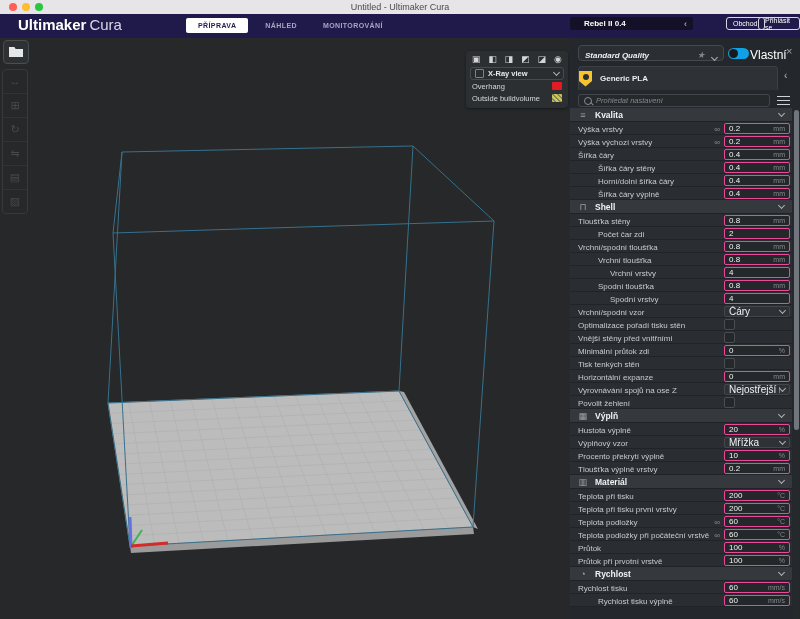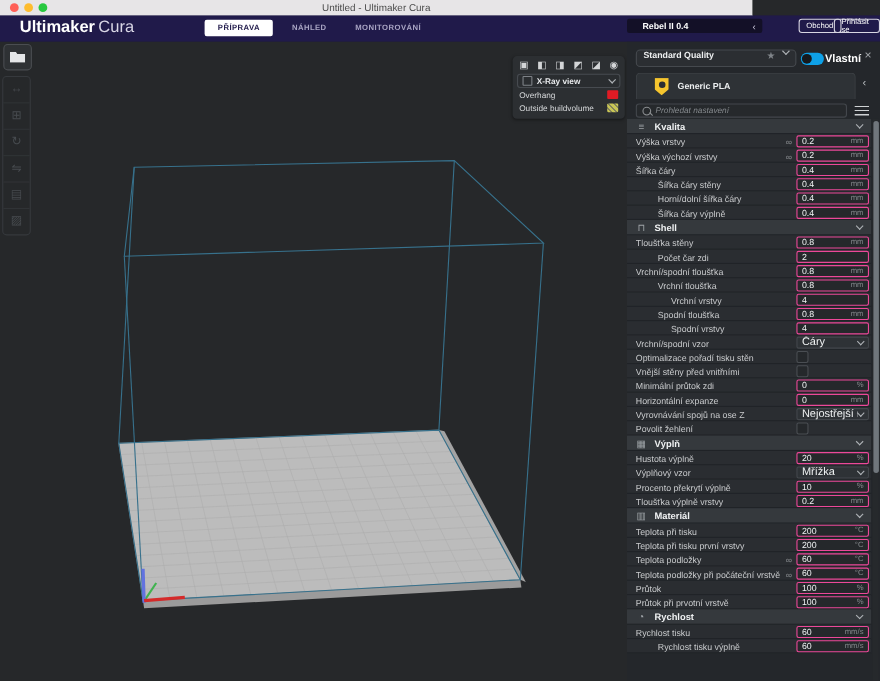--- a/index.html
+++ b/index.html
@@ -1,20 +1,20 @@
 <!DOCTYPE html>
 <html><head>
 <meta charset="utf-8">
 <style>
   html,body{margin:0;padding:0;}
   body{width:800px;height:619px;overflow:hidden;position:relative;
        font-family:"Liberation Sans",sans-serif;background:#26282a;
        -webkit-font-smoothing:antialiased;}
   
-  #titlebar{position:absolute;left:0;top:0;width:684px;height:14px;background:#e7e5e7;
+  #titlebar{position:absolute;left:0;top:0;width:800px;height:14px;background:#e7e5e7;
             border-bottom:1px solid #c9c7c9;display:flex;align-items:center;justify-content:center;}
   .tl{position:absolute;top:3px;width:8px;height:8px;border-radius:50%;}
   #titlebar .t-red{left:9px;background:#ff5f57;}
   #titlebar .t-yel{left:22px;background:#febc2e;}
   #titlebar .t-grn{left:35px;background:#28c83f;}
   #window-title{font-size:9px;color:#4c4c4c;}
   
   #appheader{position:absolute;left:0;top:14px;width:800px;height:24px;background:#201a4a;}
   #logo{position:absolute;left:18px;top:2px;font-size:15px;color:#fff;}
   #logo .bold{font-weight:700;}
@@ -56,31 +56,31 @@
   #xray-select .lbl{flex:1;color:#e8eaec;font-size:7.5px;font-weight:700;}
   .chev{width:4px;height:4px;border-right:1px solid #aeb2b6;border-bottom:1px solid #aeb2b6;
         display:inline-block;transform:rotate(45deg);margin-top:-2px;}
   .legend-row{display:flex;align-items:center;height:12px;padding:0 2px;}
   .legend-row .lbl{flex:1;color:#d6d8da;font-size:7.5px;}
   .swatch{width:10px;height:8px;border-radius:1px;}
   .swatch.striped{background:repeating-linear-gradient(45deg,#c9c655 0,#c9c655 2px,#84835c 2px,#84835c 3.5px) !important;}
   
   #settings-panel{position:absolute;left:570px;top:0;width:230px;height:581px;background:#24272b;}
   #quality-bar{position:absolute;left:8px;top:7px;width:146px;height:16px;border:1px solid #45494e;
-               border-radius:4px;background:#2b2e32;display:flex;align-items:flex-start;padding:0 6px;box-sizing:border-box;}
+               border-radius:4px;background:#2b2e32;display:flex;align-items:flex-end;padding:0 6px;box-sizing:border-box;font-style:italic;}
   #quality-bar .lbl{flex:1;color:#eceeef;font-size:8px;font-weight:700;}
   .star-icon{color:#80858a;font-size:9px;margin-right:7px;}
   #custom-toggle{position:absolute;left:158px;top:10px;width:21px;height:11px;border-radius:6px;
                  background:#0ea1e8;}
   #custom-toggle .knob{position:absolute;left:1px;top:1px;width:9px;height:9px;border-radius:50%;background:#17191c;}
-  #custom-label{position:absolute;left:180px;top:10px;color:#fff;font-size:10px;font-weight:700;}
+  #custom-label{position:absolute;left:180px;top:10px;color:#fff;font-size:12px;font-weight:400;}
   #panel-close{position:absolute;left:216px;top:8px;color:#9ea2a6;font-size:11px;line-height:1;}
   #extruder-tab{position:absolute;left:8px;top:28px;width:200px;height:24px;background:#2e3236;
                 border:1px solid #3c4044;border-bottom:none;border-radius:4px 4px 0 0;
-                display:flex;align-items:center;padding:0 16px;box-sizing:border-box;}
+                display:flex;align-items:center;padding:0 0;box-sizing:border-box;}
   .mat-icon{width:13px;height:16px;background:#f6c52e;position:relative;
             clip-path:polygon(0 0,100% 0,100% 66%,50% 100%,0 66%);margin-right:8px;}
   .mat-icon:after{content:"";position:absolute;left:3.5px;top:3px;width:6px;height:6px;border-radius:50%;background:#2b2e32;}
   #extruder-tab .lbl{color:#eceeef;font-size:8px;font-weight:700;}
   #panel-collapse{position:absolute;left:214px;top:32px;color:#b9bdc1;font-size:10px;}
   #search-row{position:absolute;left:8px;top:56px;width:192px;height:13px;border:1px solid #43474c;
               border-radius:3px;background:#26292c;display:flex;align-items:center;padding:0 5px;box-sizing:border-box;}
   .mag-icon{width:6px;height:6px;border:1px solid #8a8d90;border-radius:50%;position:relative;margin-right:4px;flex:none;}
   .mag-icon:after{content:"";position:absolute;left:4.5px;top:5px;width:3.5px;height:1px;background:#8a8d90;transform:rotate(45deg);}
   #search-row .ph{color:#84888c;font-size:7.5px;font-style:italic;}
@@ -383,20 +383,26 @@
           </span>
         </div>
         <div class="set-row">
           <span class="row-label">Minimální průtok zdi</span>
           <span class="val-field">
             <span class="num">0</span>
             <span class="unit">%</span>
           </span>
         </div>
         <div class="set-row">
+          <span class="row-label">Tisk tenkých stěn</span>
+          <span class="val-col">
+            <span class="checkbox"></span>
+          </span>
+        </div>
+        <div class="set-row">
           <span class="row-label">Horizontální expanze</span>
           <span class="val-field">
             <span class="num">0</span>
             <span class="unit">mm</span>
           </span>
         </div>
         <div class="set-row">
           <span class="row-label">Vyrovnávání spojů na ose Z</span>
           <span class="val-select">
             <span class="num">Nejostřejší roh</span>

